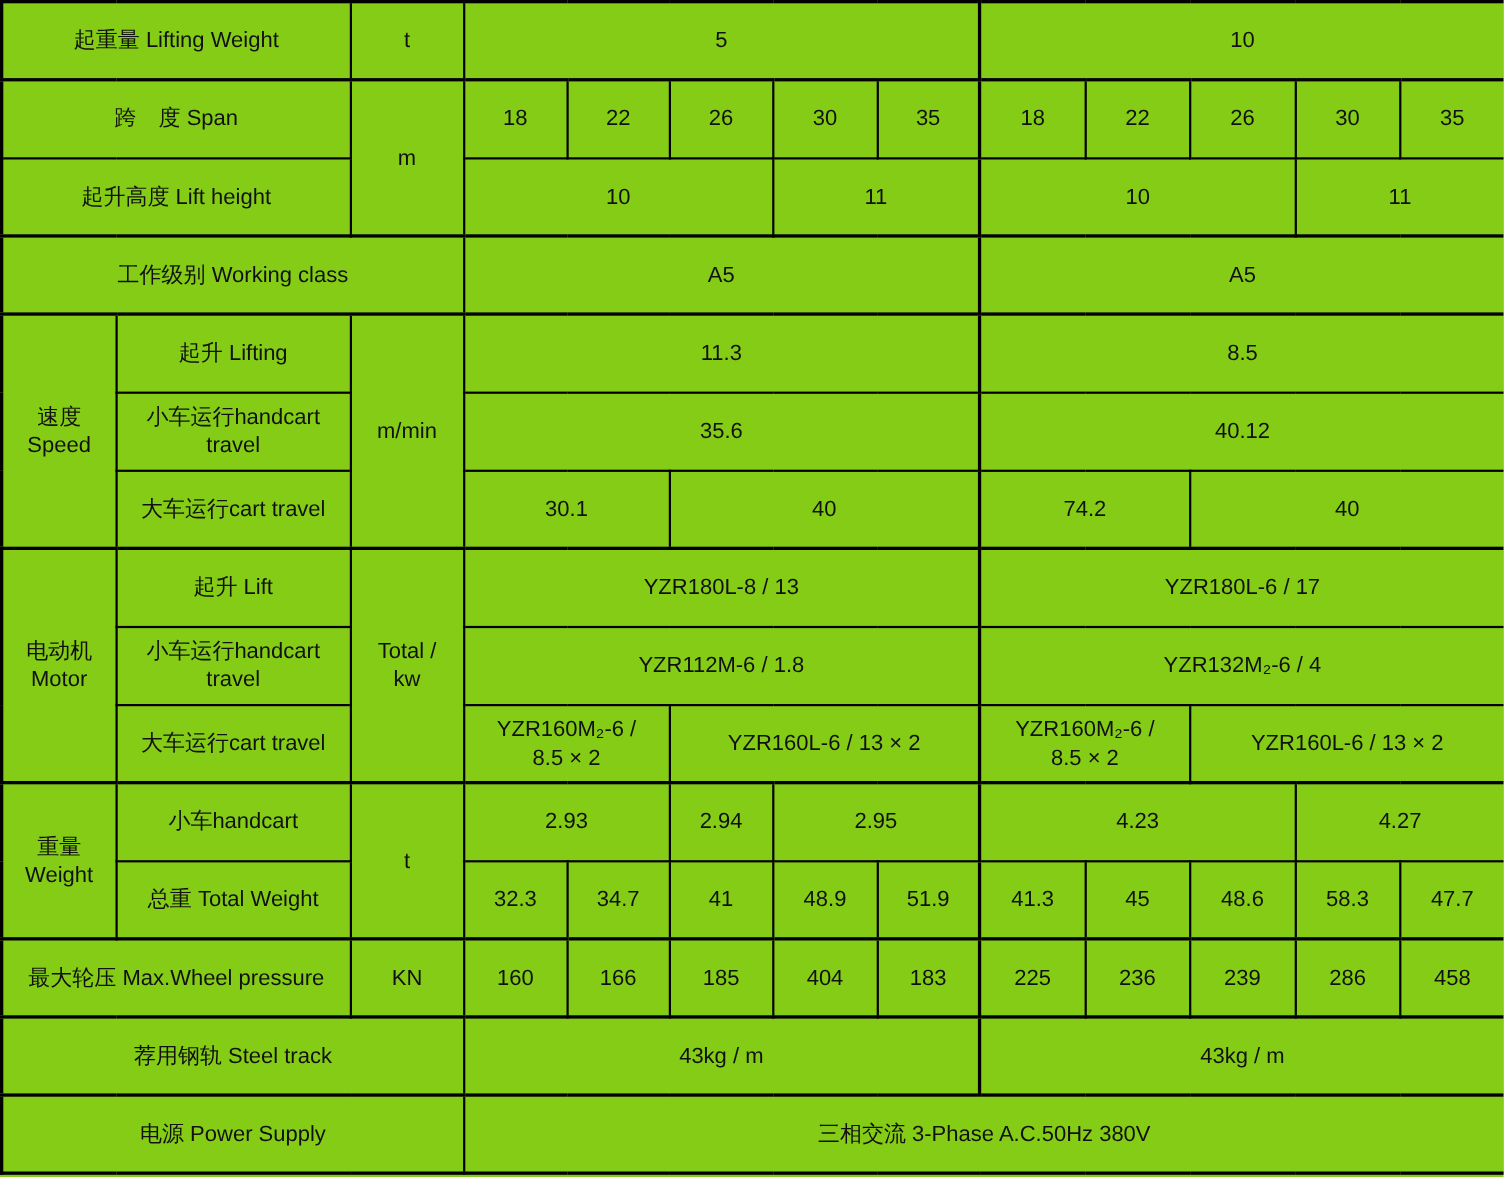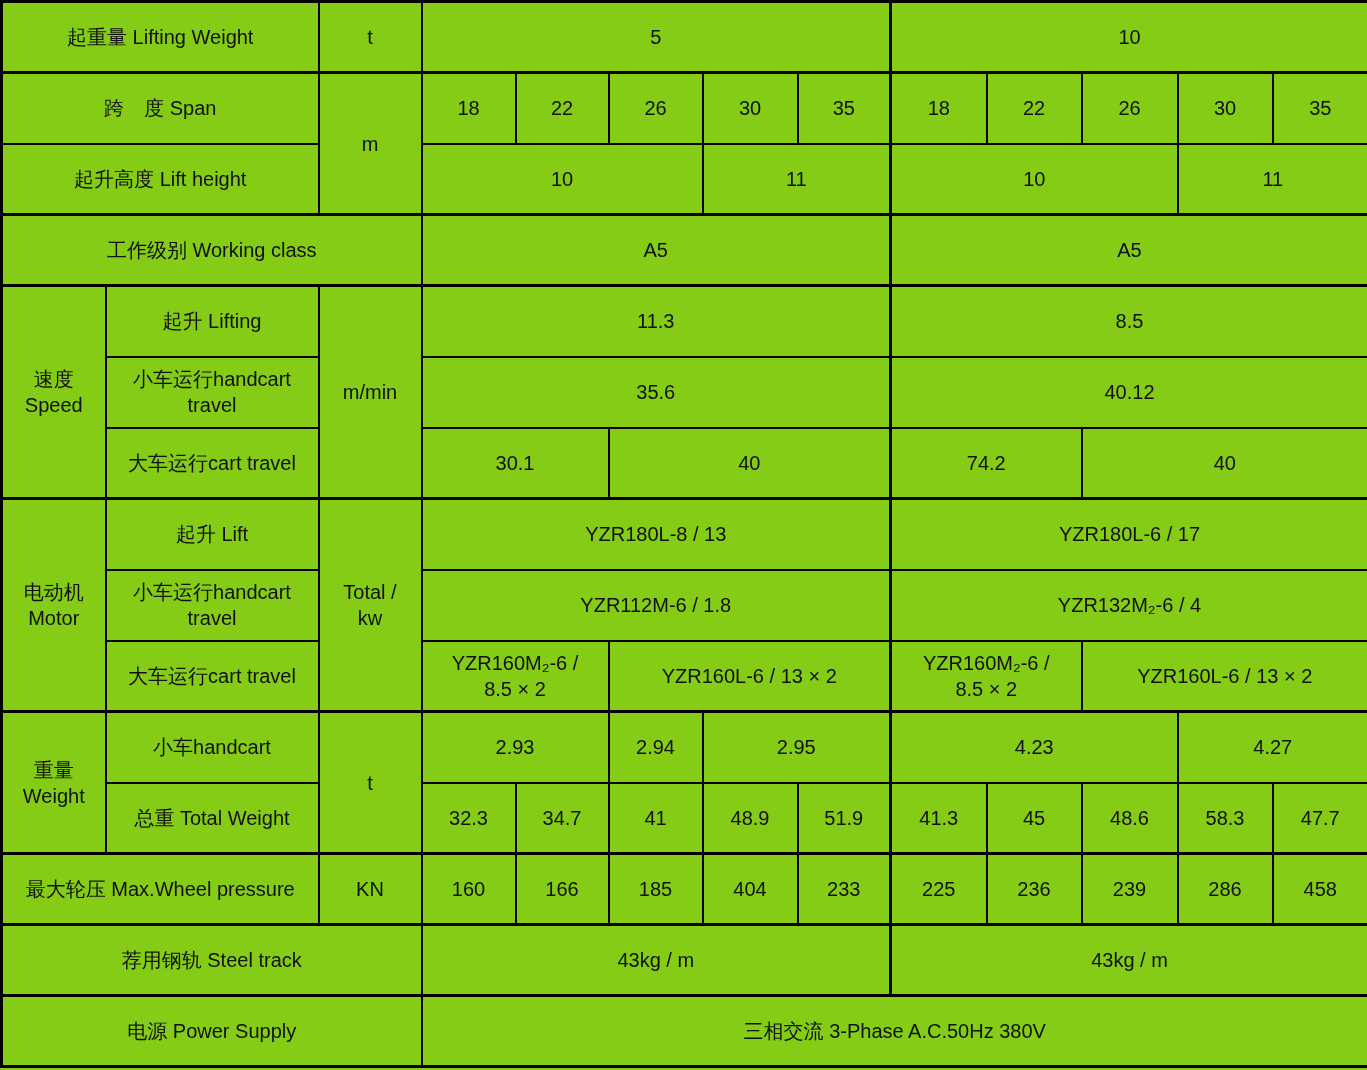--- a/index.html
+++ b/index.html
@@ -178,21 +178,21 @@
           <td>58.3</td>
           <td>47.7</td>
         </tr>
         <tr class="ht">
           <td colspan="2">最大轮压 Max.Wheel pressure</td>
           <td>KN</td>
           <td>160</td>
           <td>166</td>
           <td>185</td>
           <td>404</td>
-          <td>233</td>
+          <td>183</td>
           <td class="hl">225</td>
           <td>236</td>
           <td>239</td>
           <td>286</td>
           <td>458</td>
         </tr>
         <tr class="ht">
           <td colspan="3">荐用钢轨 Steel track</td>
           <td colspan="5">43kg / m</td>
           <td colspan="5" class="hl">43kg / m</td>

